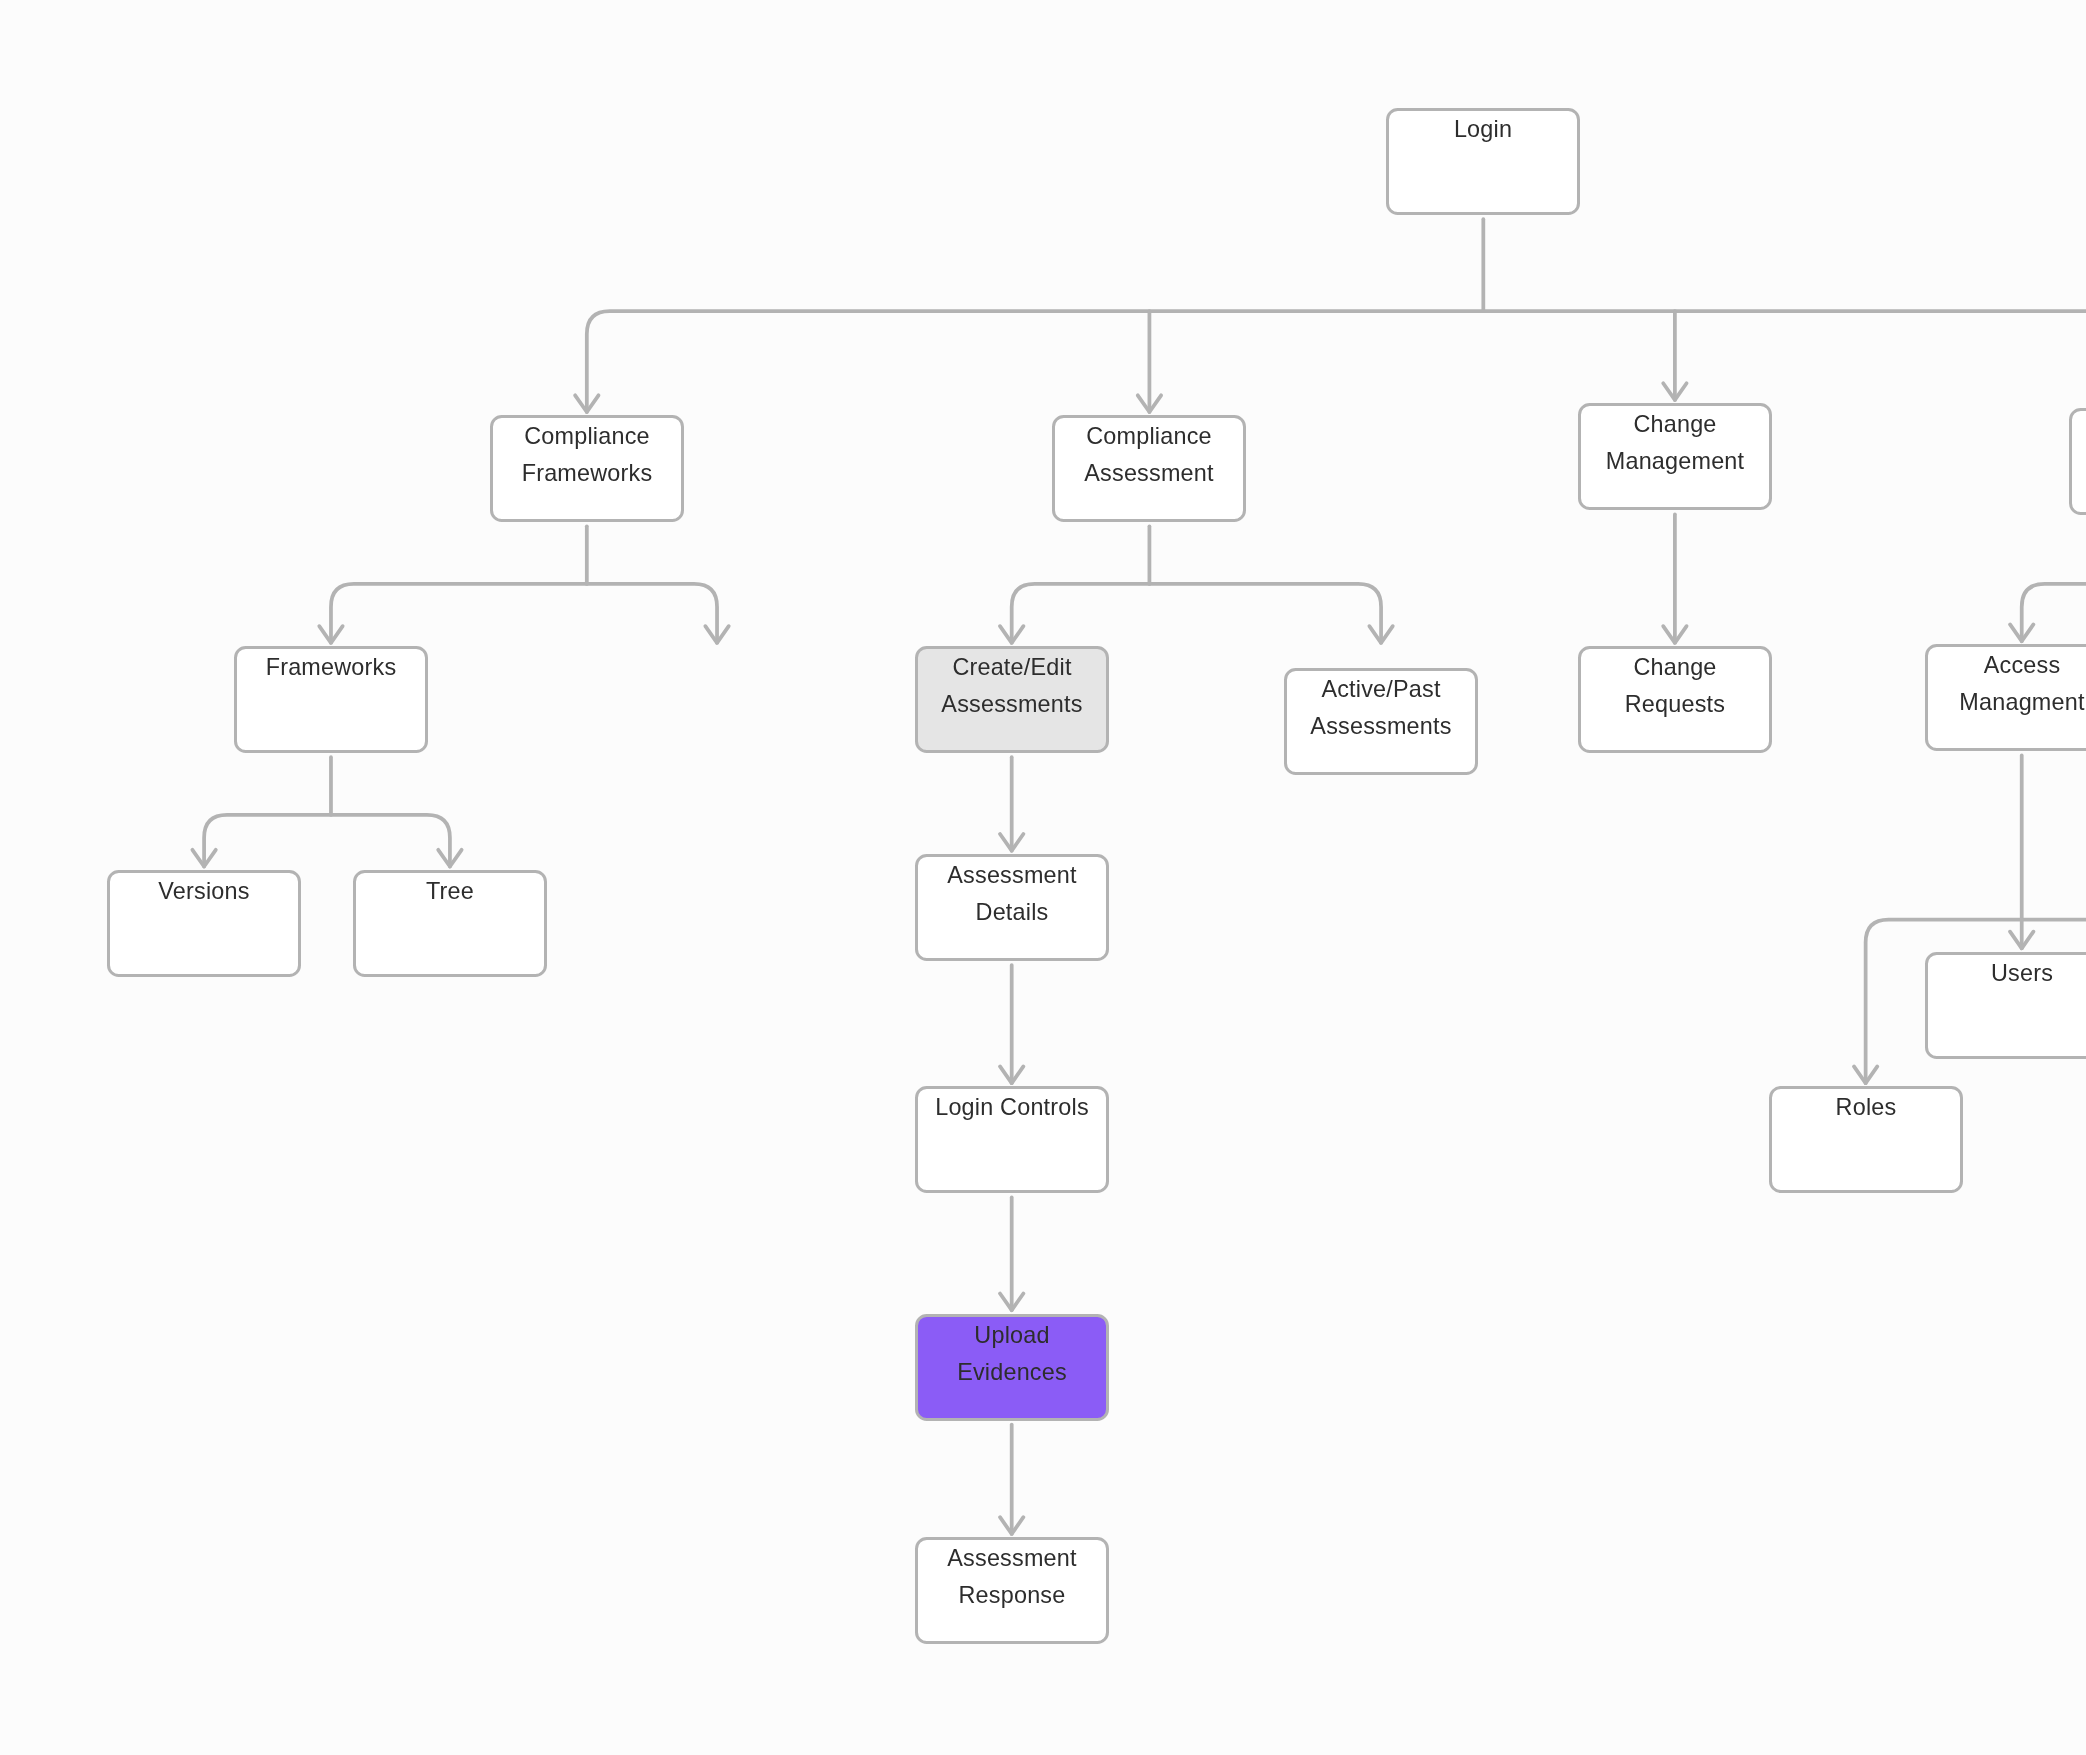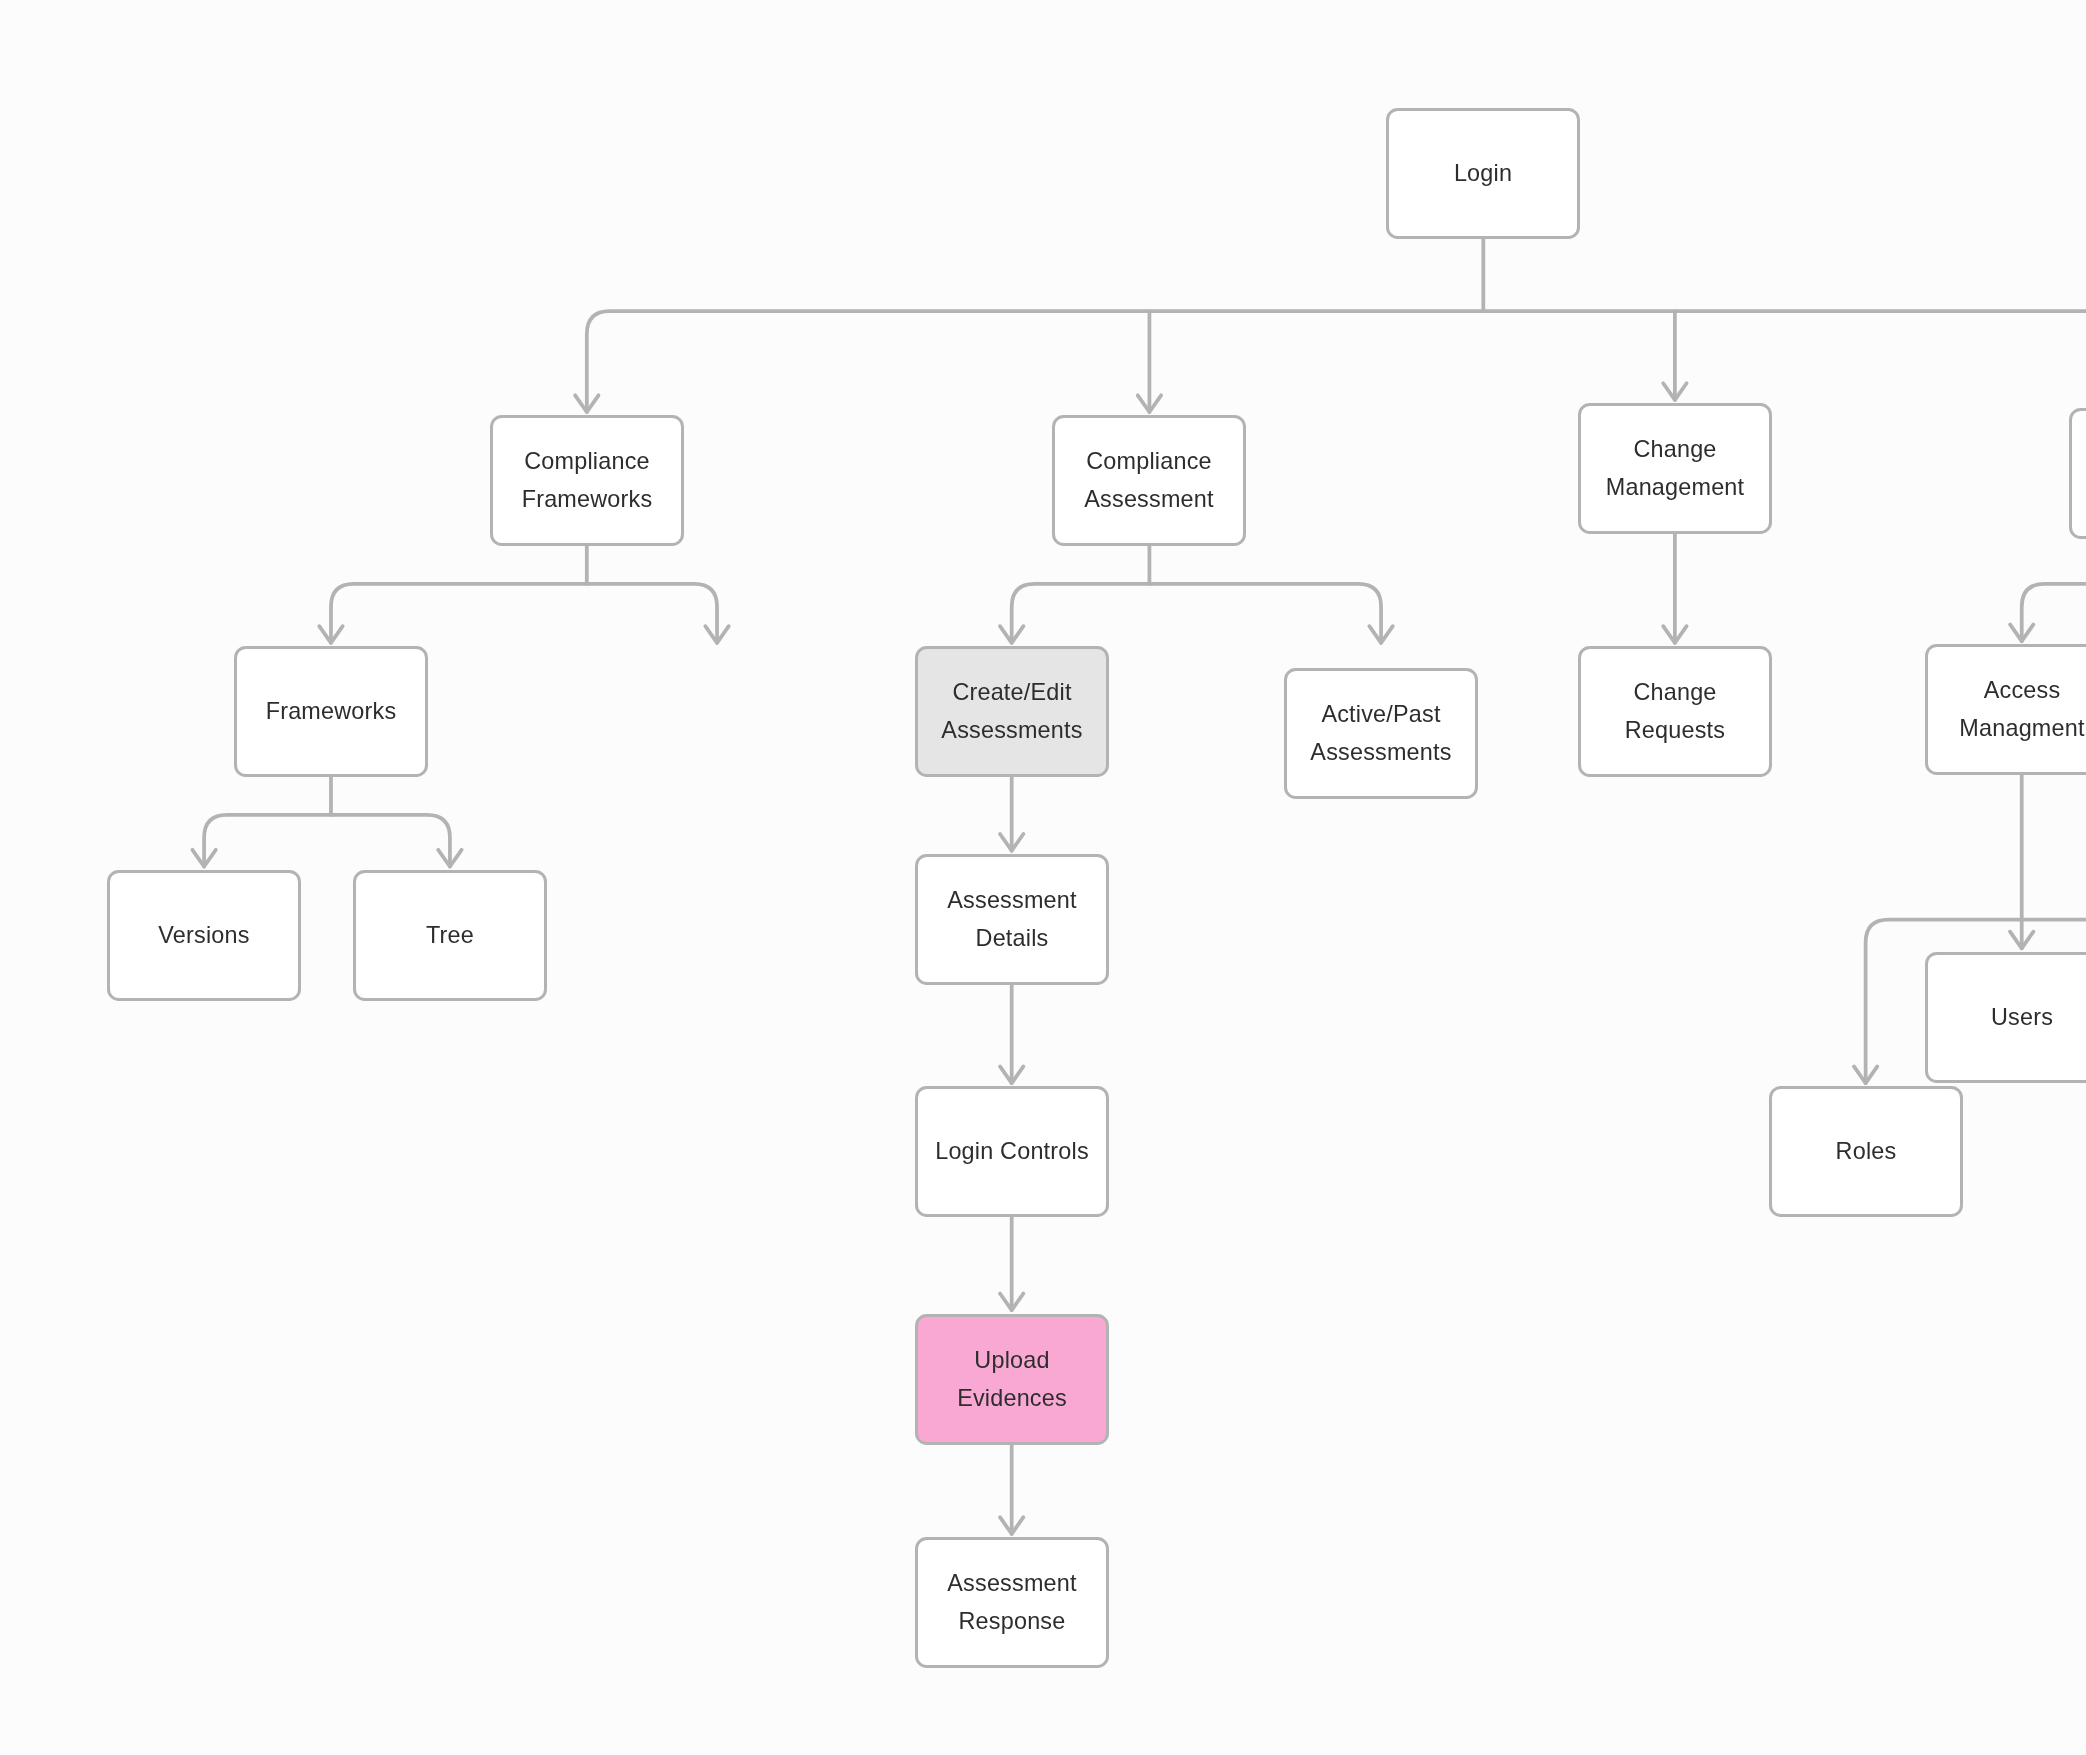--- a/index.html
+++ b/index.html
@@ -6,25 +6,25 @@
   html, body { margin: 0; padding: 0; }
   body {
     width: 2783px; height: 1756px;
     background: #fcfcfc;
     font-family: "Liberation Sans", "DejaVu Sans", sans-serif;
   }
   #canvas { position: relative; width: 2783px; height: 1756px; overflow: hidden; }
   #edges { position: absolute; left: 0; top: 0; }
   .node {
     position: absolute; box-sizing: border-box;
-    width: 194px; height: 131px;
+    width: 194px; height: 107px;
     background: #ffffff;
     border: 3.8px solid #b3b3b3;
     border-radius: 11.7px;
-    display: flex; align-items: center; justify-content: center;
+    display: flex; justify-content: center;
   }
   .node-label {
     white-space: pre-line;
     text-align: center;
     font-size: 23.4px;
     line-height: 1.6;
     letter-spacing: 0.2px;
     color: #2d2d2d;
   }
 </style>
@@ -111,21 +111,21 @@
       <span class="node-label" style="color: rgb(45, 45, 45);">Active/Past
 Assessments</span>
     </div>
     <div class="node" style="left: 915px; top: 854px; background: rgb(255, 255, 255); border-color: rgb(179, 179, 179);">
       <span class="node-label" style="color: rgb(45, 45, 45);">Assessment
 Details</span>
     </div>
     <div class="node" style="left: 915px; top: 1086px; background: rgb(255, 255, 255); border-color: rgb(179, 179, 179);">
       <span class="node-label" style="color: rgb(45, 45, 45);">Login Controls</span>
     </div>
-    <div class="node" style="left: 915px; top: 1314px; background: #f9a8d4; border-color: rgb(179, 179, 179);">
+    <div class="node" style="left: 915px; top: 1314px; background: #8b5cf6; border-color: rgb(179, 179, 179);">
       <span class="node-label" style="color: rgb(45, 45, 45);">Upload
 Evidences</span>
     </div>
     <div class="node" style="left: 915px; top: 1537px; background: rgb(255, 255, 255); border-color: rgb(179, 179, 179);">
       <span class="node-label" style="color: rgb(45, 45, 45);">Assessment
 Response</span>
     </div>
     <div class="node" style="left: 1578px; top: 646px; background: rgb(255, 255, 255); border-color: rgb(179, 179, 179);">
       <span class="node-label" style="color: rgb(45, 45, 45);">Change Requests</span>
     </div>

